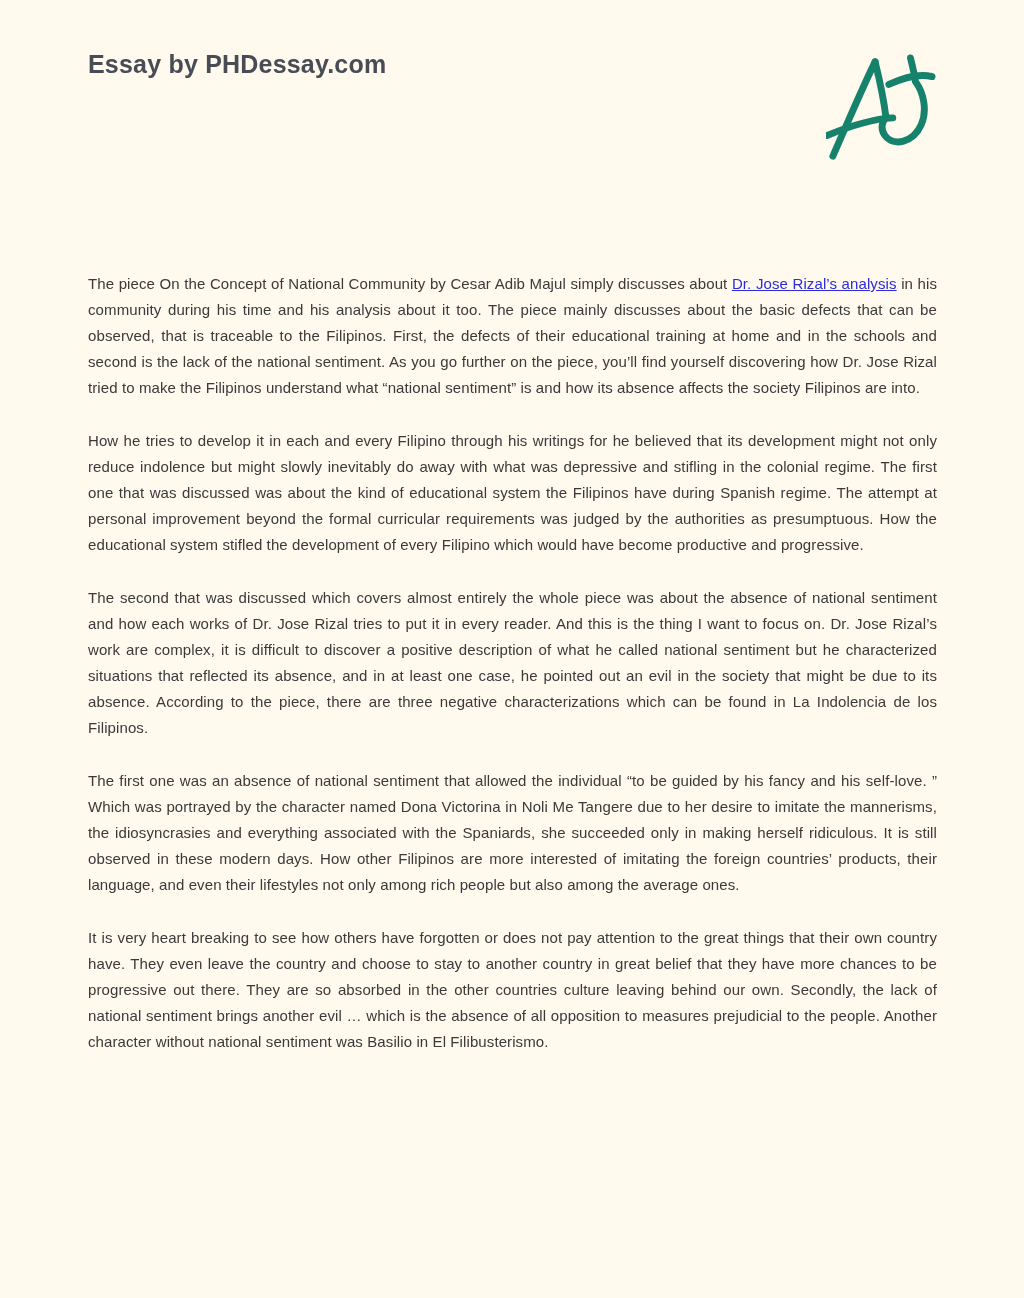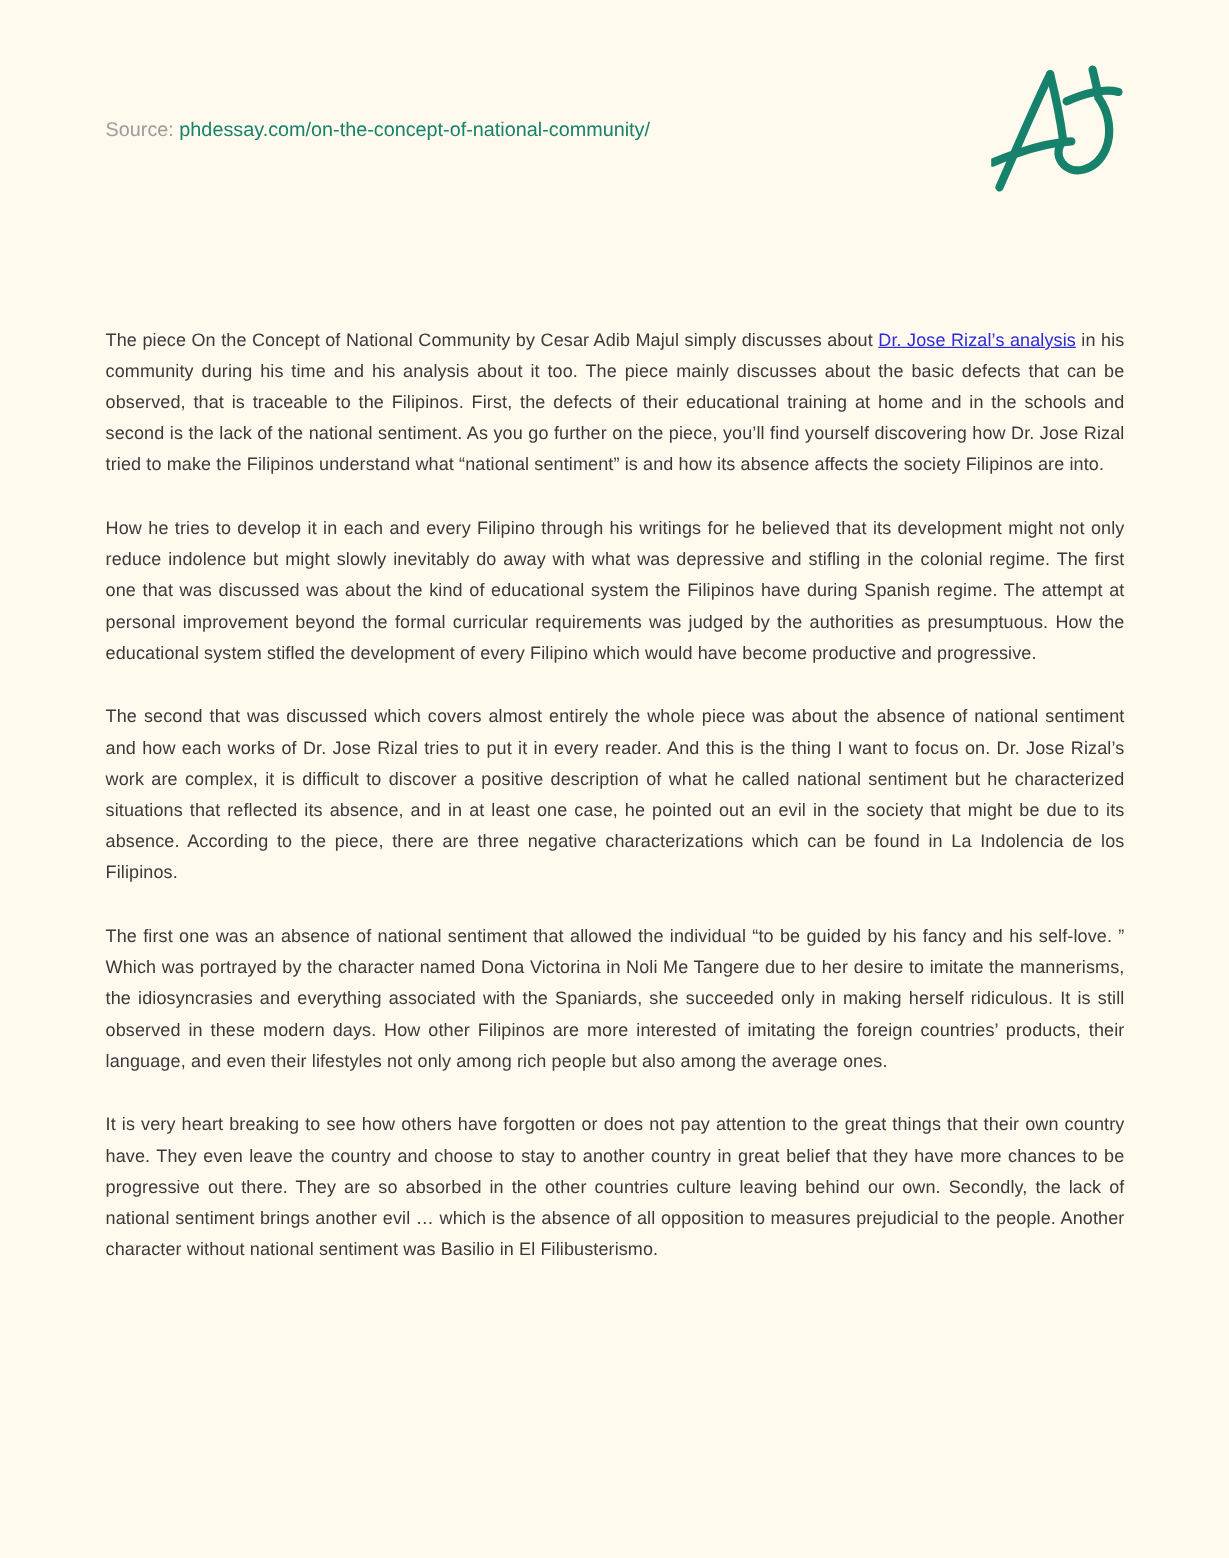--- a/index.html
+++ b/index.html
@@ -90,24 +90,22 @@
   a.inline-link {
     color: var(--link);
     text-decoration: underline;
   }
 </style>
 </head>
 <body>
 
 <div class="page">
 
+  <div class="byline">Essay by PHDessay.com</div>
 
-  <div class="source-line">
-    <span>Source: </span><a href="#" class="source-url">phdessay.com/on-the-concept-of-national-community/</a>
-  </div>
 
   <svg class="logo" viewBox="0 0 112 112" aria-hidden="true">
     <path d="M7 104 C 22 70, 38 32, 50 8"></path>
     <path d="M50 8 C 55 28, 59 48, 61 64"></path>
     <path d="M1 83 C 25 73, 48 66, 68 65"></path>
     <path d="M64 31 C 79 24, 96 20, 108 23"></path>
     <path d="M86 4 C 88 12, 90 20, 91 28 C 100 40, 103 58, 97 72 C 89 90, 69 95, 60 83 C 55 76, 57 68, 62 64"></path>
   </svg>
 
 

